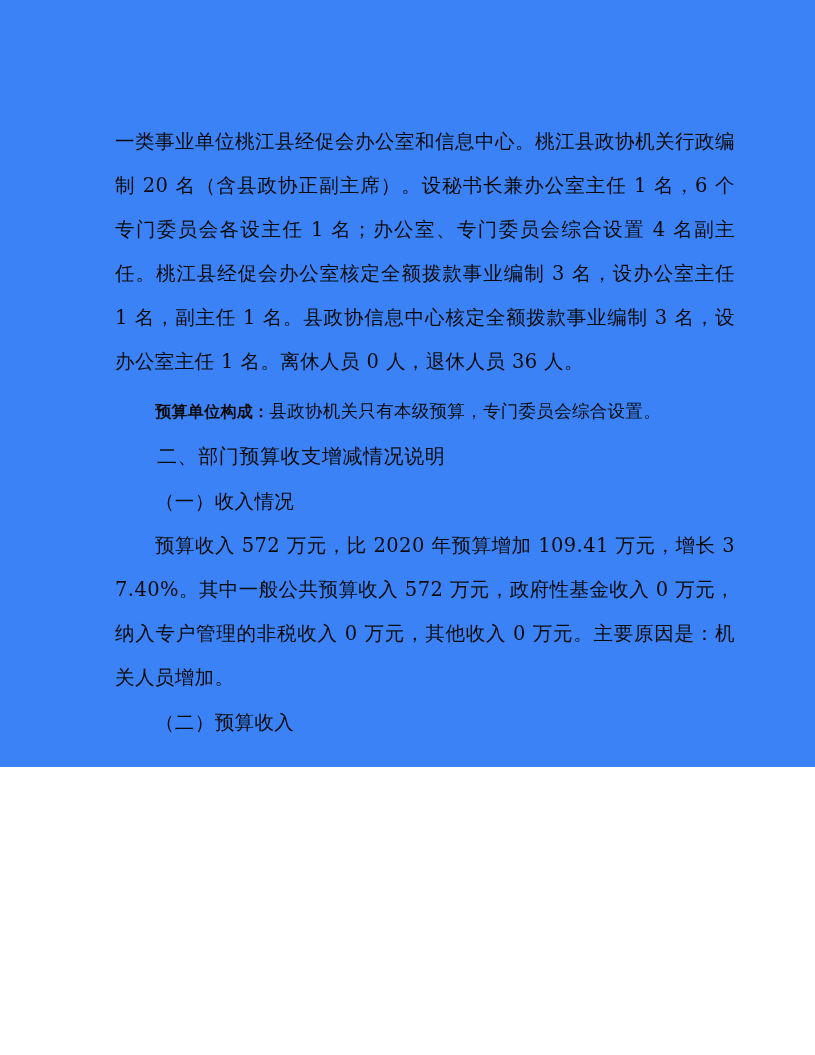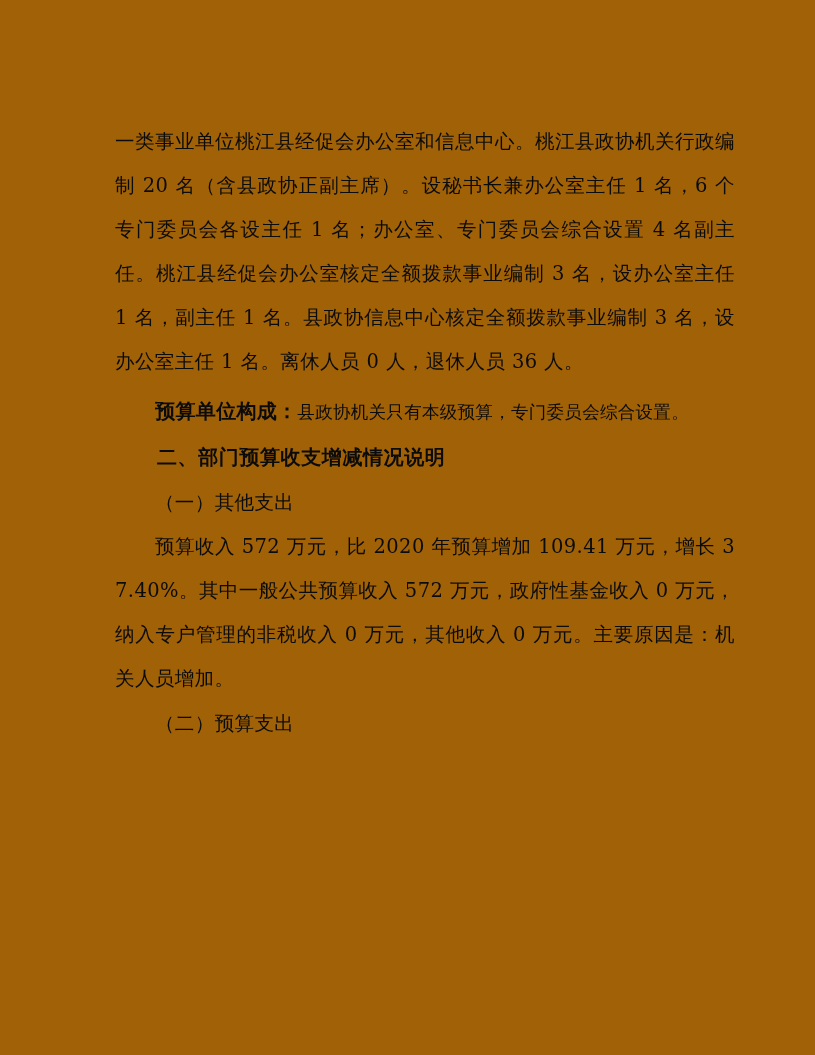--- a/index.html
+++ b/index.html
@@ -3,22 +3,22 @@
 <meta charset="utf-8">
 <style>
   html, body {
     margin: 0;
     padding: 0;
     background: #ffffff;
   }
   .page {
     position: relative;
     width: 815px;
-    height: 1055px;
-    background: #a16207;
+    height: 767px;
+    background: #3b82f6;
     overflow: hidden;
     font-family: "DejaVu Serif", "Liberation Serif", serif;
     color: #0b0b0b;
   }
   .content {
     position: absolute;
     left: 115px;
     top: 120px;
     width: 620px;
   }
@@ -40,26 +40,26 @@
   .sub-para {
     font-size: 17.5px;
     line-height: 43px;
     letter-spacing: 0.3px;
     text-indent: 2.3em;
     word-break: break-all;
   }
   .sub-para .lead {
     font-weight: 700;
     font-family: "DejaVu Sans", "Liberation Sans", sans-serif;
-    font-size: 20px;
+    font-size: 16px;
   }
   .heading {
     font-size: 20px;
     line-height: 46px;
-    font-weight: 700;
+    font-weight: 400;
     font-family: "DejaVu Sans", "Liberation Sans", sans-serif;
     letter-spacing: 0.6px;
     text-indent: 2.1em;
   }
   .sub-heading {
     font-size: 19.5px;
     line-height: 45px;
     letter-spacing: 0.4px;
     text-indent: 2.05em;
   }
@@ -74,22 +74,22 @@
     <p class="body-para">一类事业单位桃江县经促会办公室和信息中心。桃江县政协机关行政编制 20 名（含县政协正副主席）。设秘书长兼办公室主任 1 名，6 个专门委员会各设主任 1 名；办公室、专门委员会综合设置 4 名副主任。桃江县经促会办公室核定全额拨款事业编制 3 名，设办公室主任 1 名，副主任 1 名。县政协信息中心核定全额拨款事业编制 3 名，设办公室主任 1 名。离休人员 0 人，退休人员 36 人。</p>
 
     <div class="spacer-sm"></div>
 
     <p class="sub-para">
       <span class="lead">预算单位构成：</span><span>县政协机关只有本级预算，专门委员会综合设置。</span>
     </p>
 
     <p class="heading">二、部门预算收支增减情况说明</p>
 
-    <p class="sub-heading">（一）其他支出</p>
+    <p class="sub-heading">（一）收入情况</p>
 
     <p class="body-para indent">预算收入 572 万元，比 2020 年预算增加 109.41 万元，增长 37.40%。其中一般公共预算收入 572 万元，政府性基金收入 0 万元，纳入专户管理的非税收入 0 万元，其他收入 0 万元。主要原因是：机关人员增加。</p>
 
-    <p class="sub-heading">（二）预算支出</p>
+    <p class="sub-heading">（二）预算收入</p>
 
 
 
   </div>
 </div>
 
 </body></html>

